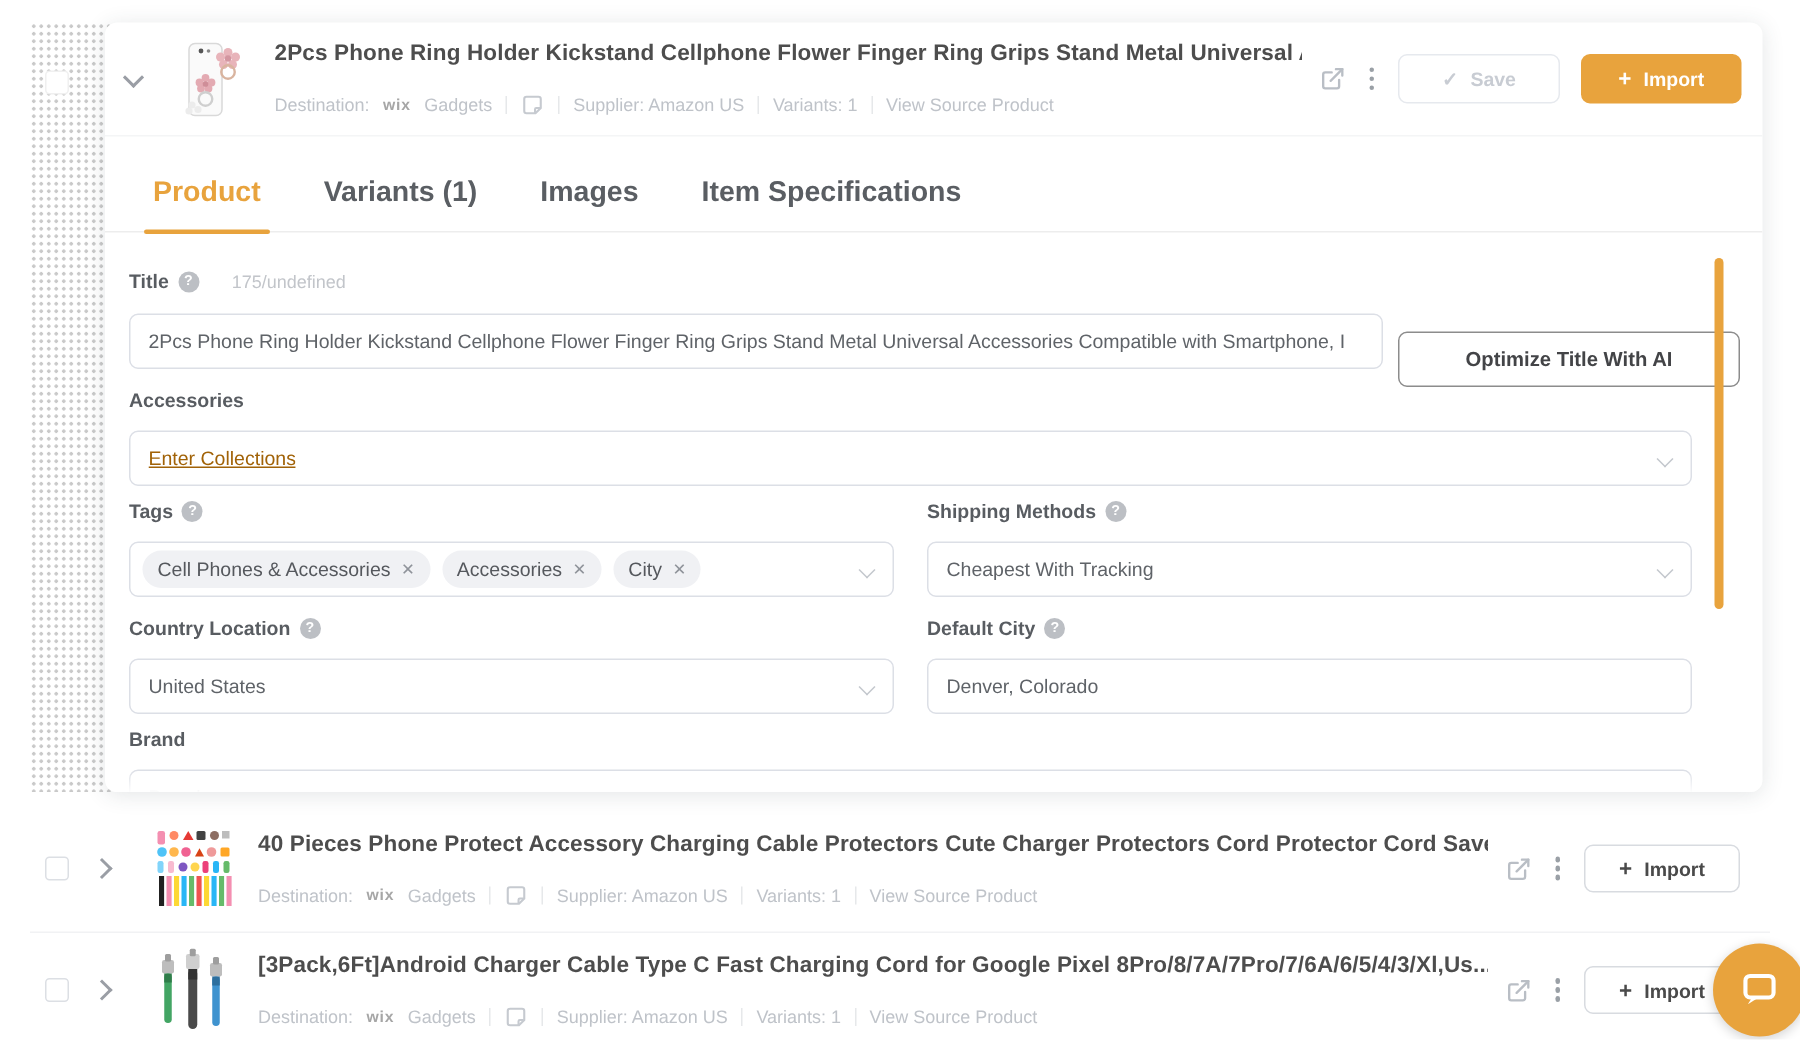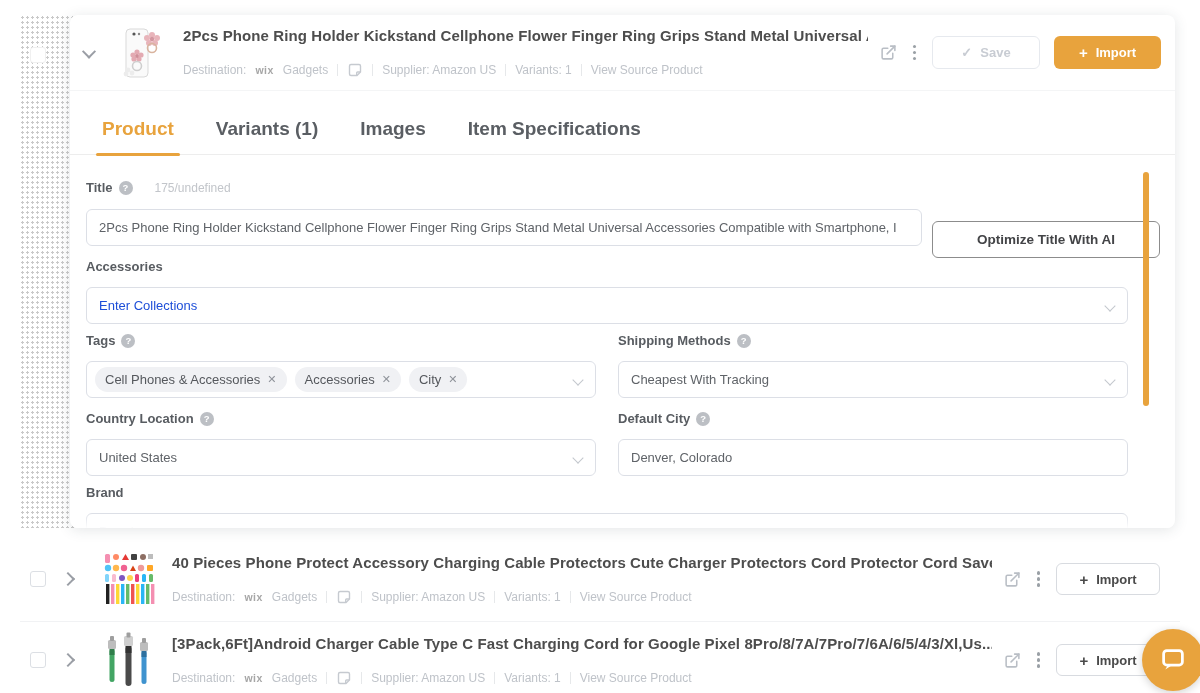--- a/index.html
+++ b/index.html
@@ -91,21 +91,21 @@
     position:absolute; height:37px; border:1px solid #dcdfe6; border-radius:6px;
     background:#fff; font-family:inherit; font-size:13px; color:#5f6368;
   }
   .tinput { padding:0 12px; }
   .tinput::placeholder { color:#c3c7cd; }
   .sel { display:flex; align-items:center; padding:0 30px 0 12px; cursor:pointer; }
   .sel .chev-sm { position:absolute; right:13px; top:14px; width:8px; height:8px;
     border-right:1.6px solid #c3c7cd; border-bottom:1.6px solid #c3c7cd;
     transform:rotate(45deg); }
   .sel .val { white-space:nowrap; overflow:hidden; }
-  .sel.placeholder .val { color:#1d4ed8; }
+  .sel.placeholder .val { color:#a16207;text-decoration:underline; }
 
   .chips { display:flex; gap:8px; padding-left:8px !important; }
   .chip { background:#f0f1f4; border-radius:14px; height:25px; padding:0 10px;
     display:inline-flex; align-items:center; gap:7px; font-size:13px; color:#55585d;
     white-space:nowrap; cursor:default;text-align:right; }
   .chip-x { color:#8f939a; font-size:11px; cursor:pointer; }
 
   .btn-optimize { position:absolute; height:37px; border:1px solid #8c8c8c; border-radius:6px;
     background:#fff; color:#434447; font-size:13.5px; font-weight:bold; cursor:pointer;
     font-family:inherit; }

